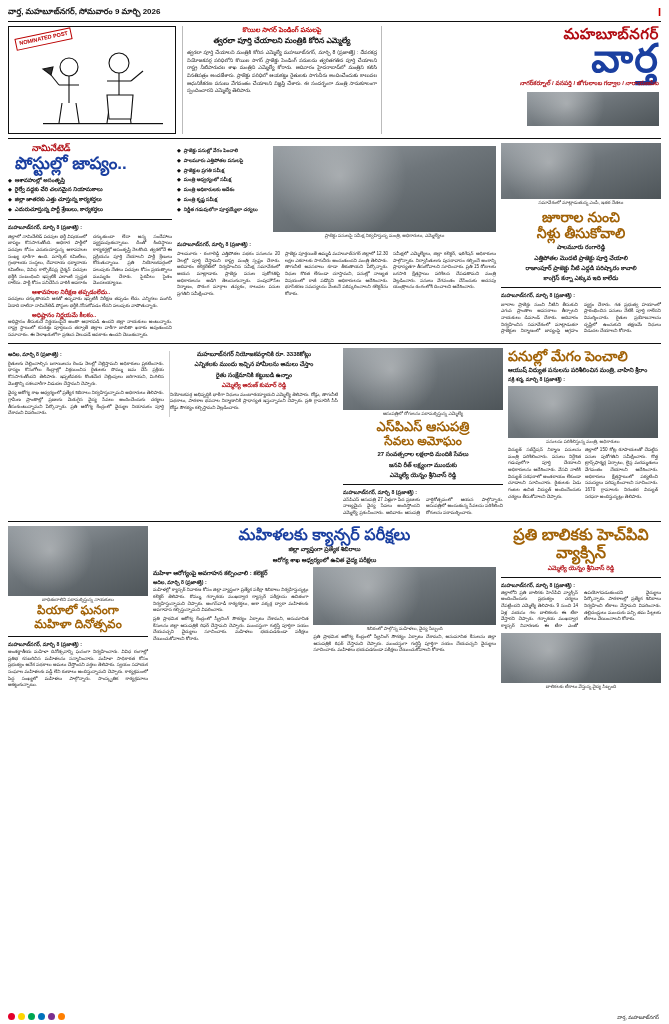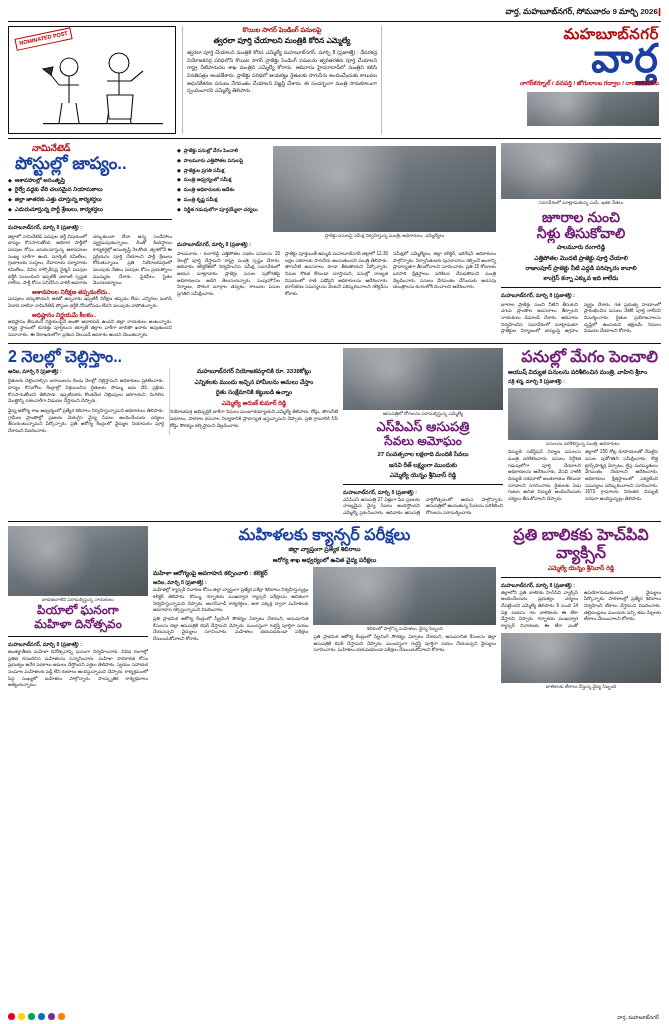--- a/index.html
+++ b/index.html
@@ -8,21 +8,21 @@
     width: 669px; height: 1024px;
     background: #ffffff;
     font-family: "Liberation Sans", sans-serif;
     color: #111;
     overflow: hidden;
   }
   .page { position: relative; width: 669px; height: 1024px; padding: 6px 8px 0 8px; }
 
   
   .topbar {
-    display:flex; align-items:center; justify-content:flex-end;
+    display:flex; align-items:center; justify-content:space-between;
     font-size: 8px; font-weight: bold; color:#111;
     border-bottom: 1.2px solid #111; padding-bottom:3px; margin-bottom:4px;
   }
   .topbar .right-i { font-size: 11px; font-weight:bold; color:#c00; }
 
   
   .masthead { display:flex; gap:6px; height: 108px; }
   .cartoon {
     width: 168px; border:1px solid #111; position:relative; overflow:hidden;
     background:#fff;
@@ -61,21 +61,21 @@
   .c2 { flex:1; }
   .c3 { width: 160px; }
 
   .sechead-red {
     font-size: 8px; font-weight:bold; color:#b10c12; line-height:1.2;padding-left:24px;
   }
   .bighead-blue {
     font-size: 19px; font-weight:bold; color:#1a3fa0; text-align:center; line-height:1.1;
   }
   .bighead-red {
-    font-size: 17px; font-weight:bold; color:#701a75; text-align:center; line-height:1.15;
+    font-size: 17px; font-weight:bold; color:#a16207; text-align:center; line-height:1.15;
   }
   .sub-line { font-size:6px; font-weight:bold; text-align:center; line-height:1.4; margin-top:2px;}
   .txt { font-size:4.9px; line-height:1.52; text-align:justify; color:#222; }
   .txt.dense { font-size:4.6px; line-height:1.45; }
   .byline { font-size:5.2px; font-weight:bold; color:#111; }
   .bullets { font-size:5.6px; line-height:1.75; font-weight:bold; }
   .bullets div::before { content:"\25C6"; color:#111; font-size:5px; margin-right:3px; }
   .divider-v { border-left:1px solid #ccc; }
 
   .multi2 { column-count:2; column-gap:6px; }
@@ -195,21 +195,20 @@
       <div class="byline">మహబూబ్‌నగర్, మార్చి 8 (ప్రజాశక్తి) :</div>
       <div class="txt dense multi2" style="margin-top:2px">జూరాల ప్రాజెక్టు నుంచి నీటిని తీసుకుని ఎగువ ప్రాంతాల అవసరాలు తీర్చాలని నాయకులు డిమాండ్ చేశారు. ఆదివారం నిర్వహించిన సమావేశంలో మాట్లాడుతూ ప్రాజెక్టుల నిర్మాణంలో జాప్యంపై ఆగ్రహం వ్యక్తం చేశారు. గత ప్రభుత్వ హయాంలో ప్రారంభించిన పనులు నేటికీ పూర్తి కాలేదని విమర్శించారు. రైతుల ప్రయోజనాలను దృష్టిలో ఉంచుకుని తక్షణమే నిధులు విడుదల చేయాలని కోరారు.</div>
     </div>
   </div>
 
   <hr class="rule">
 
   <div class="cols">
 
     <div class="col" style="width:330px">
-      <div class="bighead-blue" style="font-size:16px;text-align:left">2 నెలల్లో చెల్లిస్తాం..</div>
       <div style="display:flex;gap:5px;margin-top:3px">
         <div style="width:48%">
           <div class="byline">ఆదిల, మార్చి 8 (ప్రజాశక్తి) :</div>
           <div class="txt dense" style="margin-top:2px">రైతులకు చెల్లించాల్సిన బకాయిలను రెండు నెలల్లో చెల్లిస్తామని అధికారులు ప్రకటించారు. ధాన్యం కొనుగోలు కేంద్రాల్లో విక్రయించిన రైతులకు సొమ్ము జమ చేసే ప్రక్రియ కొనసాగుతోందని తెలిపారు. ఇప్పటివరకు కొంతమేర చెల్లింపులు జరిగాయని, మిగిలిన మొత్తాన్ని దశలవారీగా విడుదల చేస్తామని చెప్పారు.</div>
           <div class="txt dense" style="margin-top:3px">వైద్య ఆరోగ్య శాఖ ఆధ్వర్యంలో ప్రత్యేక శిబిరాలు నిర్వహిస్తున్నామని అధికారులు తెలిపారు. గ్రామీణ ప్రాంతాల్లో ప్రజలకు మెరుగైన వైద్య సేవలు అందించేందుకు చర్యలు తీసుకుంటున్నామని పేర్కొన్నారు. ప్రతి ఆరోగ్య కేంద్రంలో వైద్యుల నియామకం పూర్తి చేశామని వివరించారు.</div>
         </div>
         <div style="width:52%" class="divider-v" style2="">
           <div style="font-size:6px;font-weight:bold;text-align:center;line-height:1.3">మహబూబ్‌నగర్ నియోజకవర్గానికి రూ. 3338కోట్లు</div>
           <div class="sub-line">ఎన్నికలకు ముందు ఇచ్చిన హామీలను అమలు చేస్తాం</div>
           <div class="sub-line">రైతు సంక్షేమానికి కట్టుబడి ఉన్నాం</div>
@@ -226,21 +225,21 @@
       <div class="bighead-red" style="font-size:12px">సేవలు అమోఘం</div>
       <div class="sub-line">27 సంవత్సరాల లక్షలాది మందికి సేవలు</div>
       <div class="sub-line">జనవి రీత్ లక్ష్యంగా ముందుకు</div>
       <div class="sub-line">ఎమ్మెల్యే యెన్నం శ్రీనివాస్ రెడ్డి</div>
       <hr class="rule">
       <div class="byline">మహబూబ్‌నగర్, మార్చి 8 (ప్రజాశక్తి) :</div>
       <div class="txt dense multi2">ఎస్‌పిఎస్ ఆసుపత్రి 27 ఏళ్లుగా పేద ప్రజలకు నాణ్యమైన వైద్య సేవలు అందిస్తోందని ఎమ్మెల్యే ప్రశంసించారు. ఆదివారం ఆసుపత్రి వార్షికోత్సవంలో ఆయన పాల్గొన్నారు. ఆసుపత్రిలో అందుతున్న సేవలను పరిశీలించి రోగులను పరామర్శించారు.</div>
     </div>
 
     <div class="col" style="width:150px">
-      <div class="bighead-red" style="font-size:16px;text-align:right">పనుల్లో మేగం పెంచాలి</div>
+      <div class="bighead-red" style="font-size:14px;text-align:left">పనుల్లో మేగం పెంచాలి</div>
       <div class="sub-line" style="text-align:left">ఆయుష్ విద్యుత పనులను పరిశీలించిన మంత్రి, వాహిని శ్రీరాం</div>
       <div class="byline" style="margin-top:2px">నక్రి శర్మ, మార్చి 8 (ప్రజాశక్తి) :</div>
       <div class="ph" style="width:100%;height:52px;margin-top:2px"></div>
       <div class="cap">పనులను పరిశీలిస్తున్న మంత్రి, అధికారులు</div>
       <div style="display:flex;gap:4px;margin-top:2px">
         <div class="txt dense" style="width:50%">విద్యుత్ సబ్‌స్టేషన్ నిర్మాణ పనులను మంత్రి పరిశీలించారు. పనులు నిర్దేశిత గడువులోగా పూర్తి చేయాలని అధికారులను ఆదేశించారు. వేసవి నాటికి విద్యుత్ సరఫరాలో అంతరాయం లేకుండా చూడాలని సూచించారు. రైతులకు ఏడు గంటల ఉచిత విద్యుత్ అందించేందుకు చర్యలు తీసుకోవాలని చెప్పారు.</div>
         <div class="txt dense" style="width:50%">జిల్లాలో 150 కోట్ల రూపాయలతో చేపట్టిన పనుల పురోగతిని సమీక్షించారు. కొత్త ట్రాన్స్‌ఫార్మర్ల ఏర్పాటు, లైన్ల మరమ్మతులు వేగవంతం చేయాలని ఆదేశించారు. అధికారులు క్షేత్రస్థాయిలో పర్యటించి సమస్యలు పరిష్కరించాలని సూచించారు. 1670 గ్రామాలకు నిరంతర విద్యుత్ సరఫరా అందిస్తున్నట్లు తెలిపారు.</div>
       </div>
     </div>
   </div>

